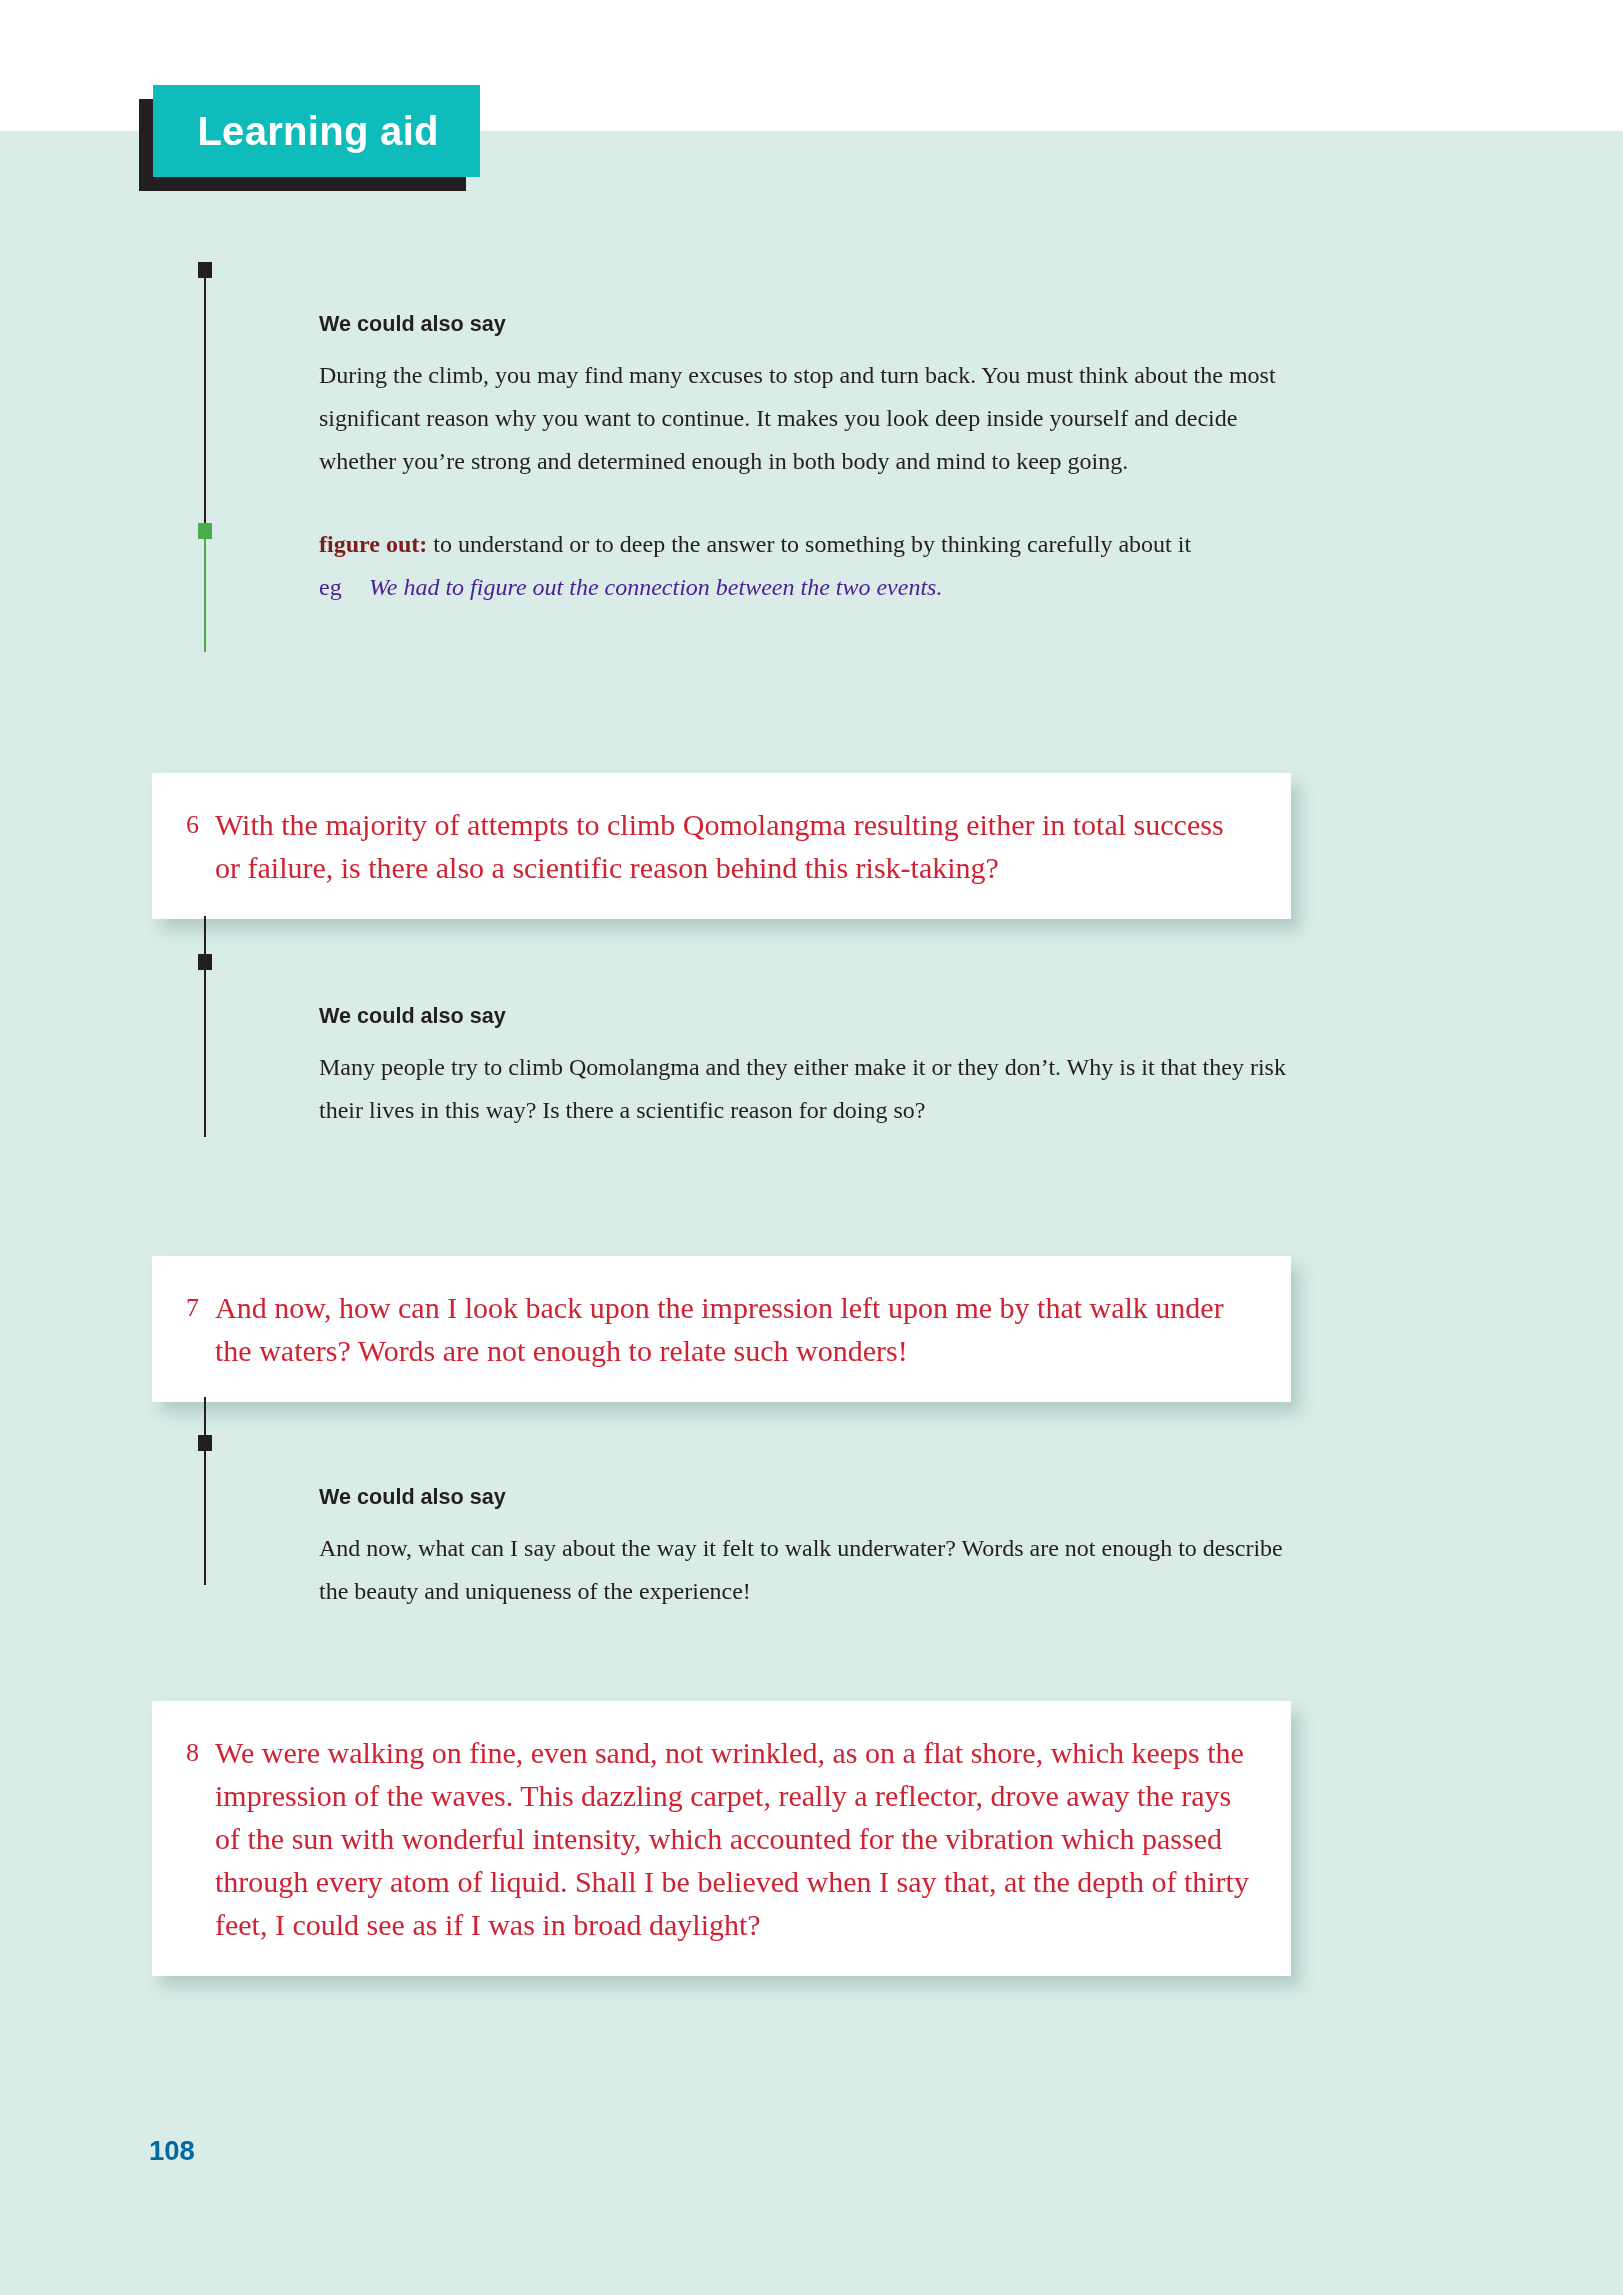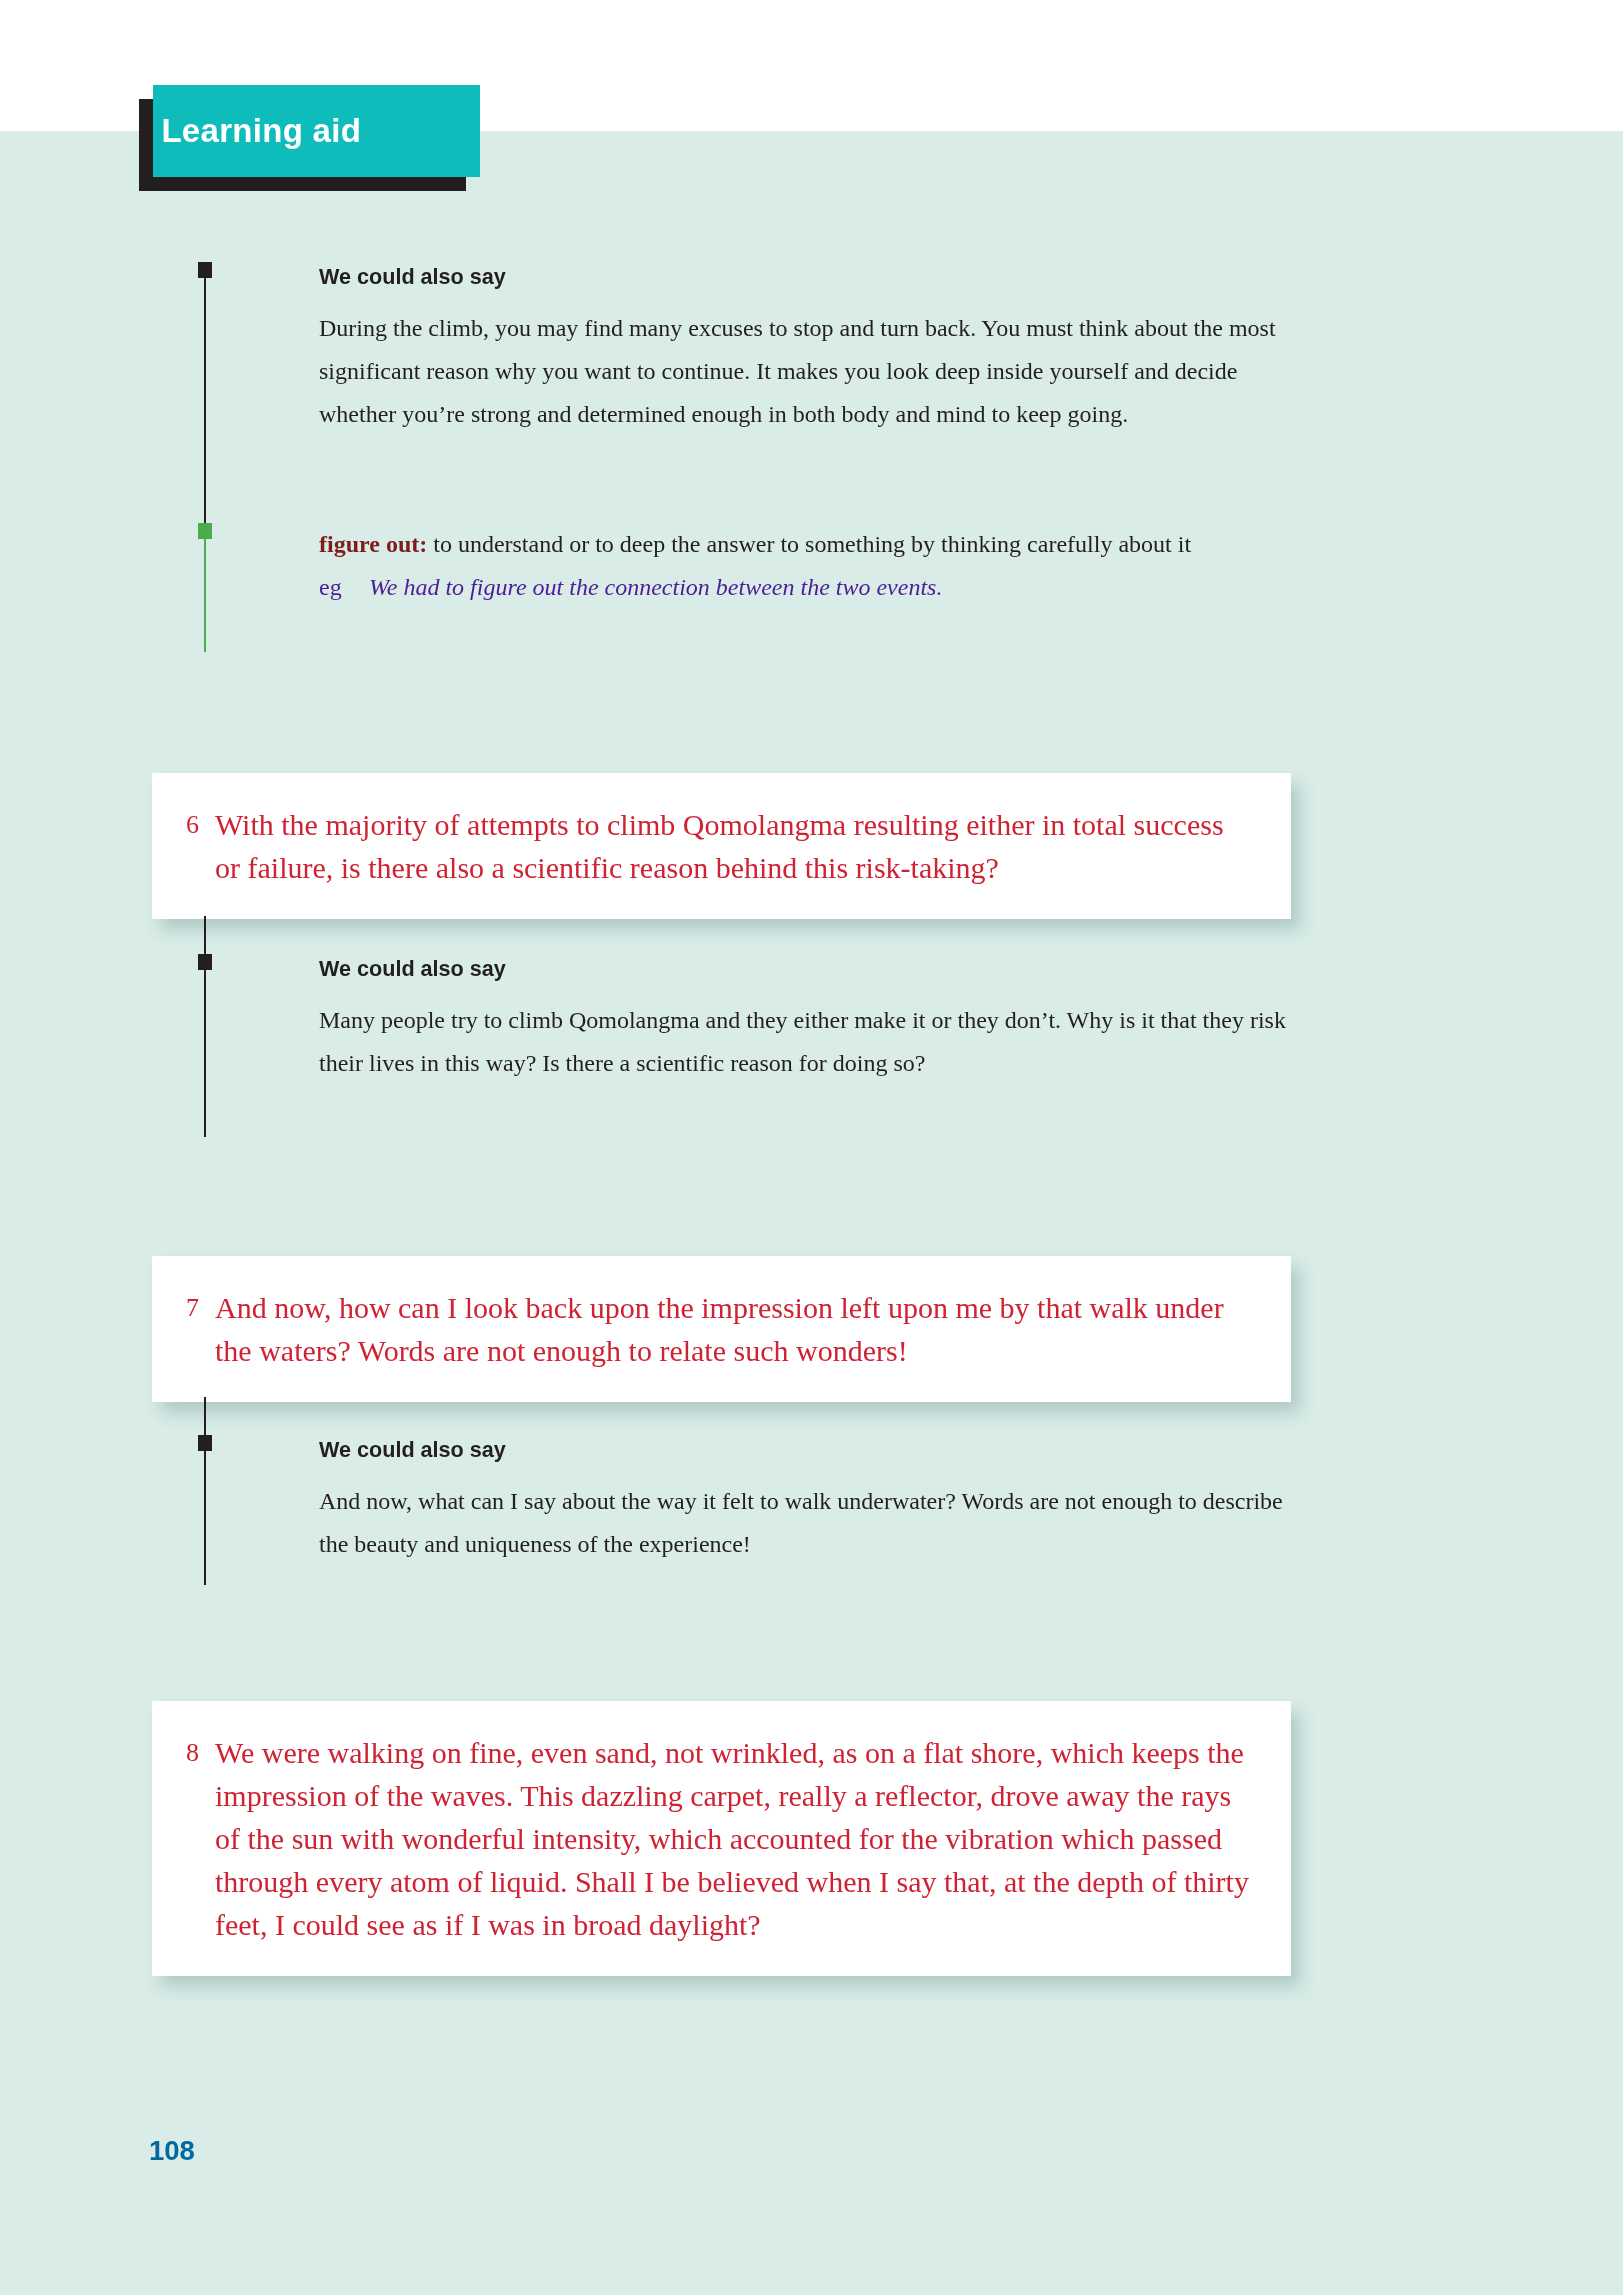--- a/index.html
+++ b/index.html
@@ -51,25 +51,26 @@
     left: 14.4px;
     top: 20px;
     width: 327px;
     height: 92px;
     background: #0fbcbc;
   }
   .header-badge span {
     display: block;
     font-family: "Liberation Sans", sans-serif;
     font-weight: 700;
-    font-size: 33px;
+    font-size: 40px;
     line-height: 92px;
     color: #ffffff;
     padding-left: 8px;
     letter-spacing: 0.3px;
+    margin-left: 36px;
   }
 
   
   .content {
     position: absolute;
     left: 0;
     top: 0;
     width: 1623px;
     height: 2295px;
   }
@@ -149,20 +150,21 @@
     top: 0;
     width: 975px;
   }
   .ans-title {
     font-family: "Liberation Sans", sans-serif;
     font-weight: 700;
     font-size: 21.6px;
     line-height: 29px;
     color: #231f20;
     margin-bottom: 15.7px;
+    margin-top: 47px;
   }
   .ans-para {
     font-size: 24px;
     line-height: 43px;
     color: #231f20;
   }
 
   
   .vocab-term {
     color: #7f1d1d;

